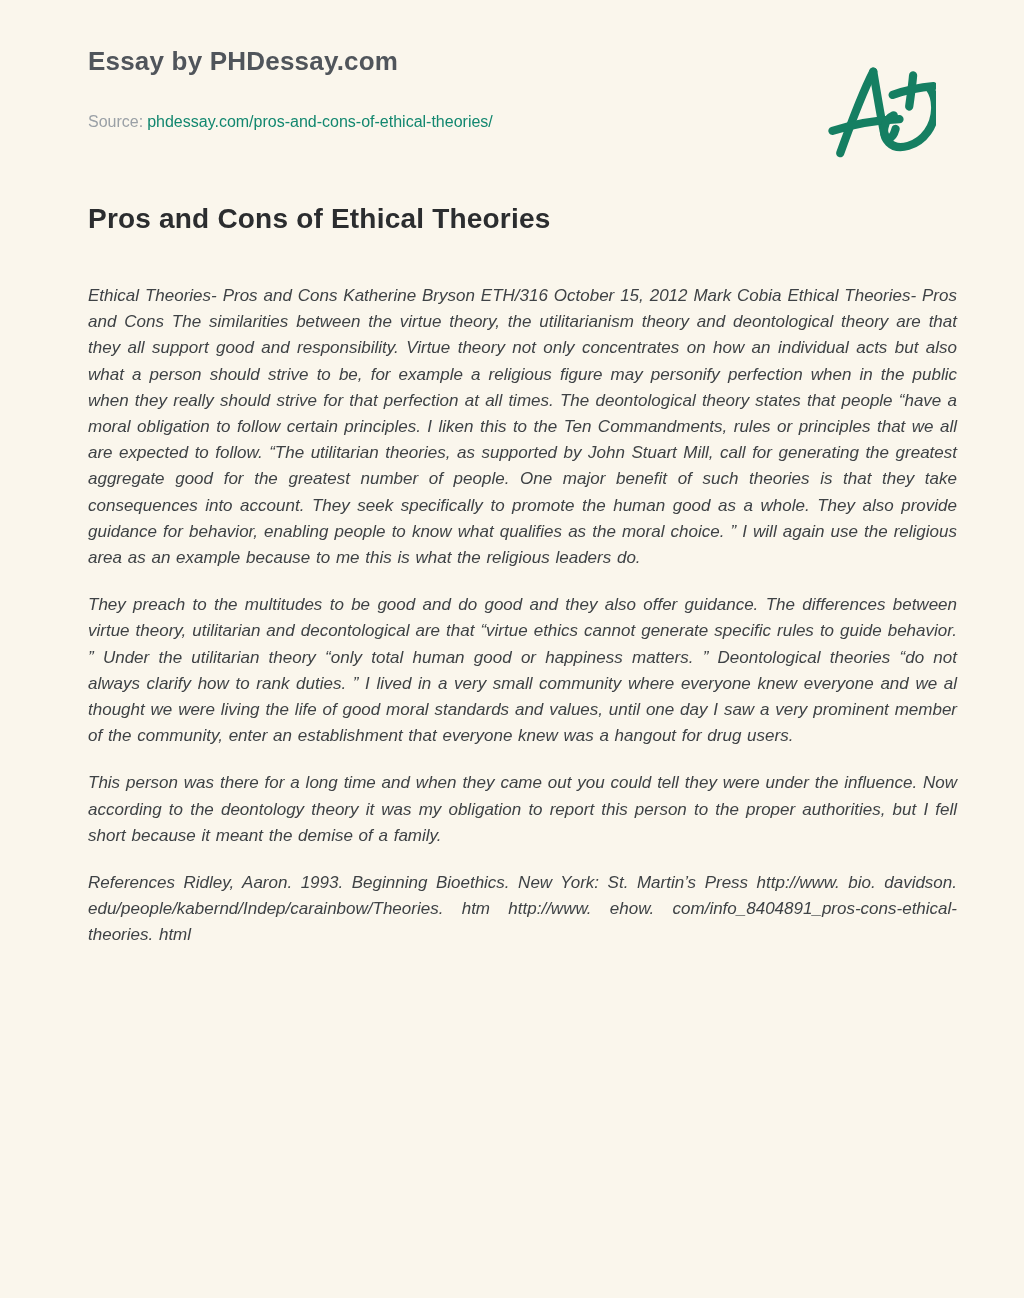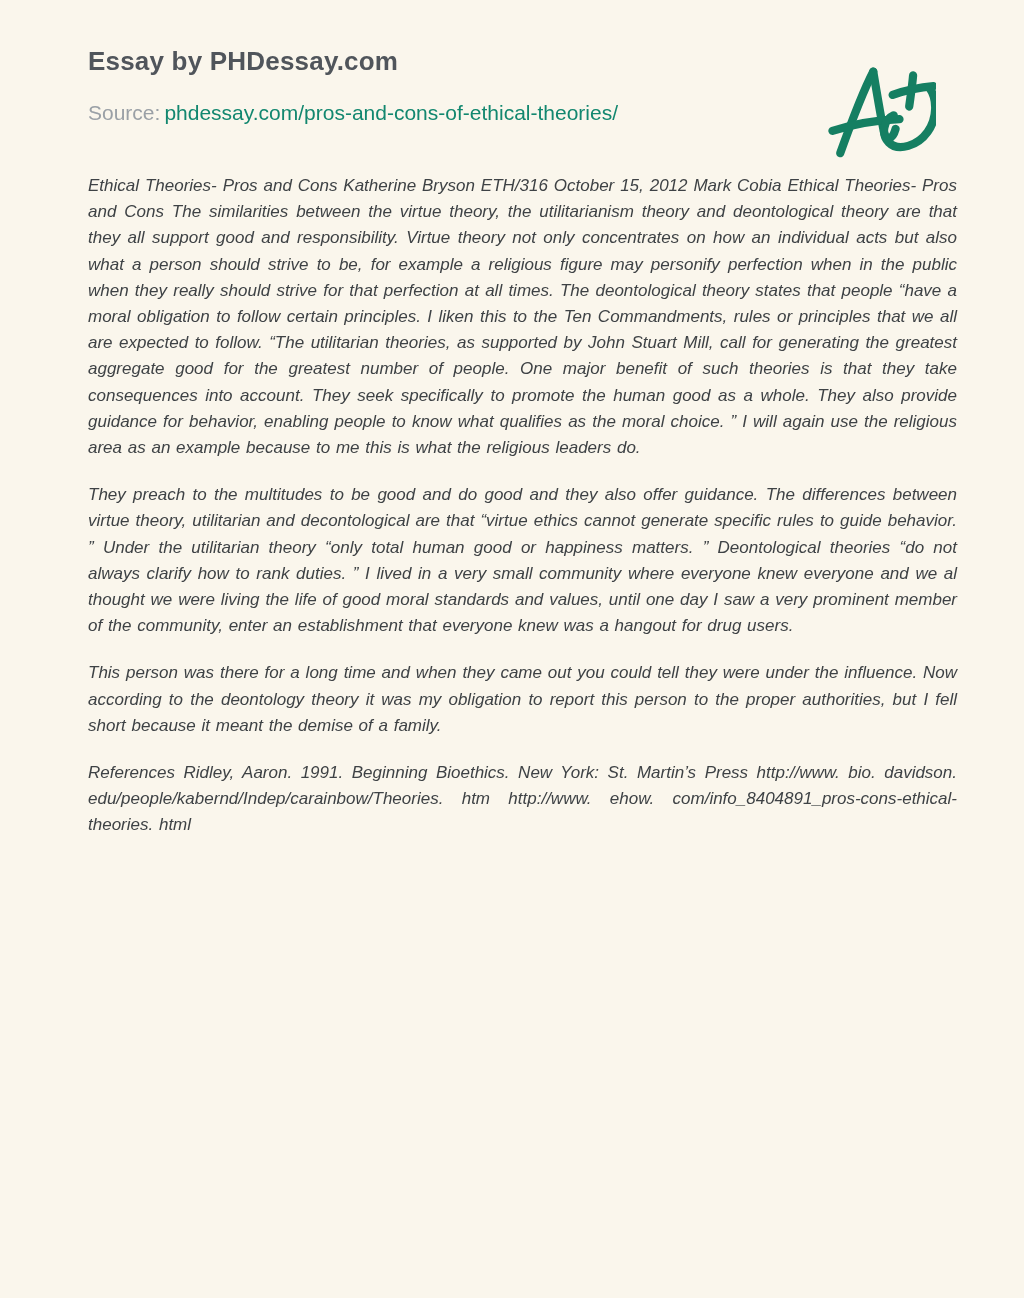--- a/index.html
+++ b/index.html
@@ -25,22 +25,22 @@
   .page {
     padding: 46px 67px 0 88px;
   }
   .header-title {
     font-size: 26px;
     font-weight: 700;
     color: var(--header-title);
     letter-spacing: 0.2px;
   }
   .source-line {
-    margin-top: 24px;
-    font-size: 21px;
+    margin-top: 36px;
+    font-size: 16px;
   }
   .source-label {
     color: var(--source-label);
     margin-right: 4px;
   }
   .source-link {
     color: var(--accent);
     text-decoration: none;
     font-weight: 500;
   }
@@ -87,21 +87,22 @@
     <svg viewBox="0 0 110 105" width="108" height="102" fill="none" stroke="#157f62" stroke-width="8.5" stroke-linecap="round">
       <path d="M12,98 C22,70 35,35 46,14"></path>
       <path d="M46,14 C50,38 54,62 57,76 C59,86 66,84 69,73"></path>
       <path d="M4,75 C26,68 50,64 73,63"></path>
       <path d="M87,18 C86,30 84,42 83,50"></path>
       <path d="M66,38 C80,33 96,30 108,29"></path>
       <path d="M104,31 C112,42 112,62 102,76 C92,90 72,97 62,87 C54,79 56,64 67,59"></path>
     </svg>
   </span>
 
+  <h2 class="article-title">Pros and Cons of Ethical Theories</h2>
 
   <div class="article-body">
     <p>Ethical Theories- Pros and Cons Katherine Bryson ETH/316 October 15, 2012 Mark Cobia Ethical Theories- Pros and Cons The similarities between the virtue theory, the utilitarianism theory and deontological theory are that they all support good and responsibility. Virtue theory not only concentrates on how an individual acts but also what a person should strive to be, for example a religious figure may personify perfection when in the public when they really should strive for that perfection at all times. The deontological theory states that people “have a moral obligation to follow certain principles. I liken this to the Ten Commandments, rules or principles that we all are expected to follow. “The utilitarian theories, as supported by John Stuart Mill, call for generating the greatest aggregate good for the greatest number of people. One major benefit of such theories is that they take consequences into account. They seek specifically to promote the human good as a whole. They also provide guidance for behavior, enabling people to know what qualifies as the moral choice. ” I will again use the religious area as an example because to me this is what the religious leaders do.</p>
     <p>They preach to the multitudes to be good and do good and they also offer guidance. The differences between virtue theory, utilitarian and decontological are that “virtue ethics cannot generate specific rules to guide behavior. ” Under the utilitarian theory “only total human good or happiness matters. ” Deontological theories “do not always clarify how to rank duties. ” I lived in a very small community where everyone knew everyone and we al thought we were living the life of good moral standards and values, until one day I saw a very prominent member of the community, enter an establishment that everyone knew was a hangout for drug users.</p>
     <p>This person was there for a long time and when they came out you could tell they were under the influence. Now according to the deontology theory it was my obligation to report this person to the proper authorities, but I fell short because it meant the demise of a family.</p>
-    <p>References Ridley, Aaron. 1991. Beginning Bioethics. New York: St. Martin’s Press http://www. bio. davidson. edu/people/kabernd/Indep/carainbow/Theories. htm http://www. ehow. com/info_8404891_pros-cons-ethical-theories. html</p>
+    <p>References Ridley, Aaron. 1993. Beginning Bioethics. New York: St. Martin’s Press http://www. bio. davidson. edu/people/kabernd/Indep/carainbow/Theories. htm http://www. ehow. com/info_8404891_pros-cons-ethical-theories. html</p>
   </div>
 
 </div>
 
 </body></html>

